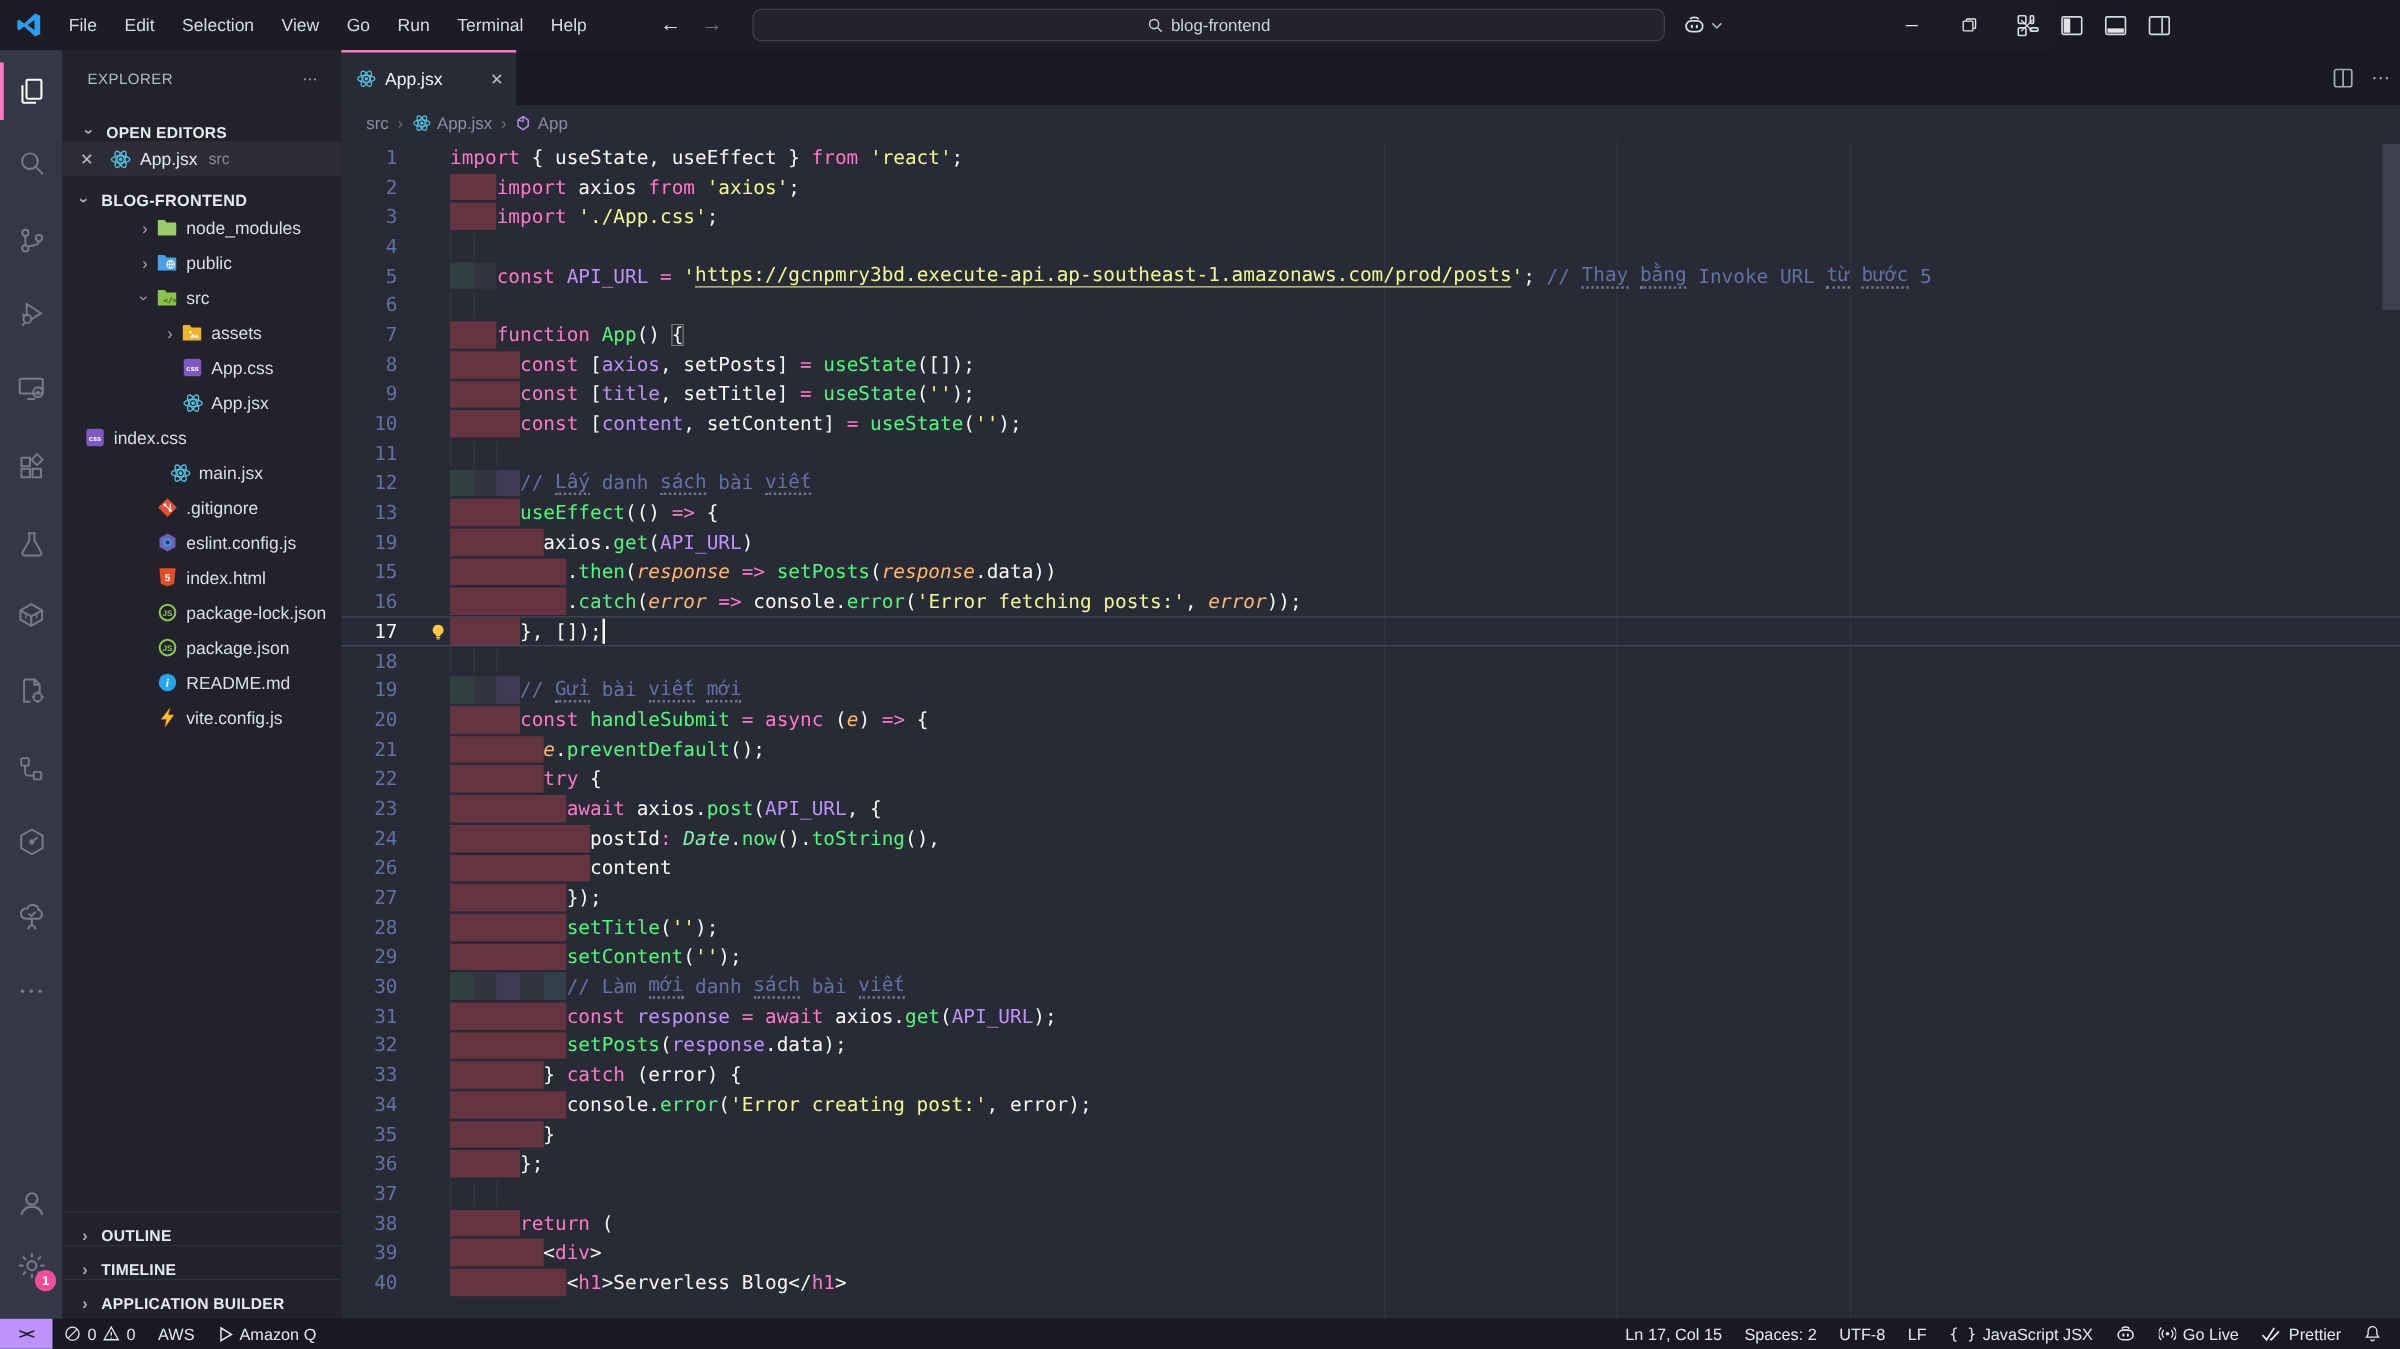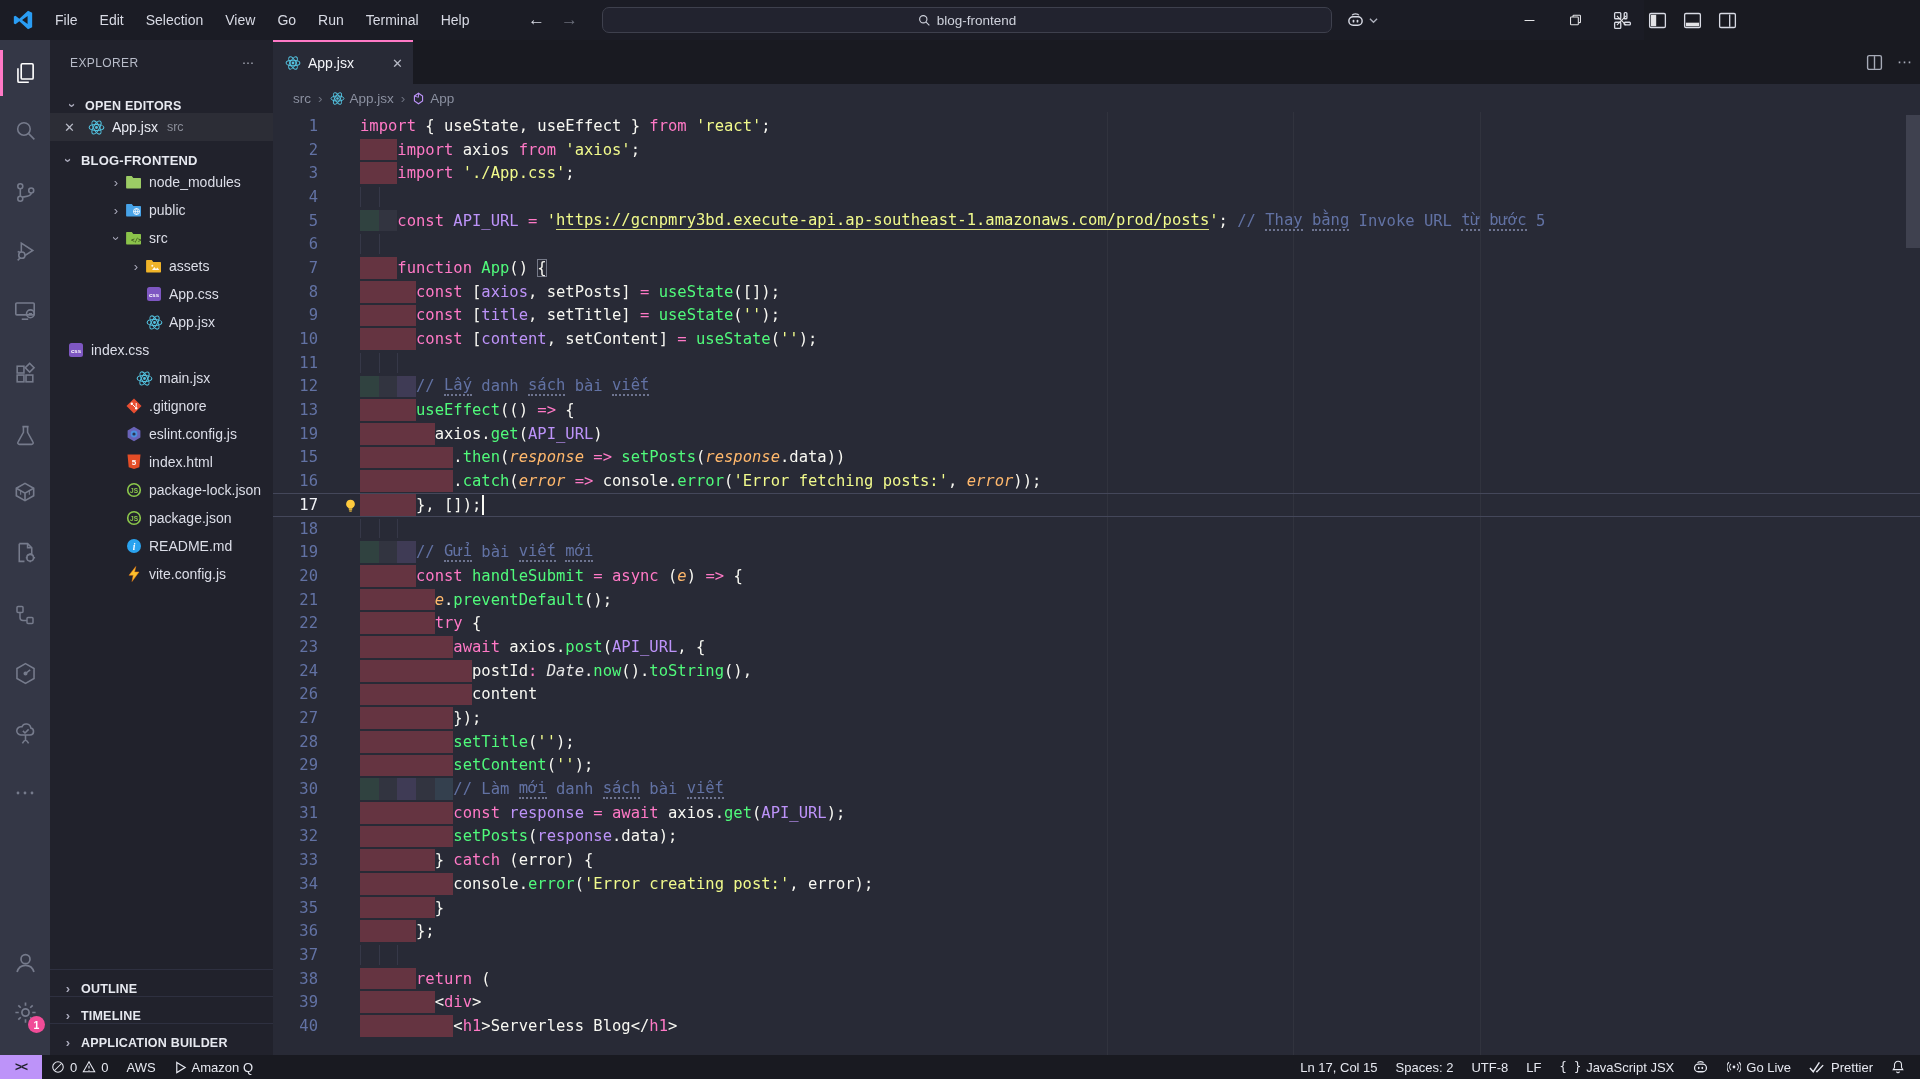--- a/index.html
+++ b/index.html
@@ -71,21 +71,21 @@
   .row.cur .num { color:#f1f2f6; }
   .ov { position:absolute; top:1px; bottom:1px; left:0; display:flex; pointer-events:none; }
   .ov-err { background:rgba(214,72,86,0.35); }
   .seg { height:100%; }
   .seg.g { background:rgba(98,214,124,0.14); } .seg.d { background:rgba(255,255,255,0.05); }
   .seg.p { background:rgba(189,147,249,0.16); } .seg.t { background:rgba(139,233,253,0.12); }
   .guide { position:absolute; top:2px; bottom:2px; width:1px; background:#363848; }
   .tk-kw{color:#ff79c6} .tk-op{color:#ff79c6} .tk-fn{color:#50fa7b} .tk-var{color:#bd93f9}
   .tk-str{color:#f1fa8c} .tk-link{color:#f1fa8c; border-bottom:1px solid #d8dc7c}
   .tk-com{color:#6272a4} .tk-mis{color:#6272a4; border-bottom:2px dotted #6e7490}
-  .tk-param{color:#ffb86c; font-style:italic} .tk-cls{color:#e5e5e5; font-style:italic}
+  .tk-param{color:#ffb86c; font-style:italic} .tk-cls{color:#86efac; font-style:italic}
   .tk-fg{color:#f8f8f2} .tk-brk{color:#f8f8f2; box-shadow:inset 0 0 0 1px #767a89}
   .caret { display:inline-block; width:2px; height:20px; background:#f8f8f2; margin-left:1px; vertical-align:middle; }
   .bulb { position:absolute; left:26px; top:5px; width:13px; height:13px; }
   #vscrollbar { position:absolute; right:0; top:75px; width:14px; height:133px; background:#45475366; background:rgba(90,93,110,0.45); }
 
   
   #statusbar { position:absolute; left:0; top:1055px; width:1920px; height:24px; background:#191a21; color:#e6e8f0;
     font-size:13px; display:flex; align-items:center; }
   #remote-btn { width:42px; height:24px; background:#bd93f9; color:#1e1f29; font-weight:bold; display:flex;
     align-items:center; justify-content:center; font-size:12px; letter-spacing:-1px; }

